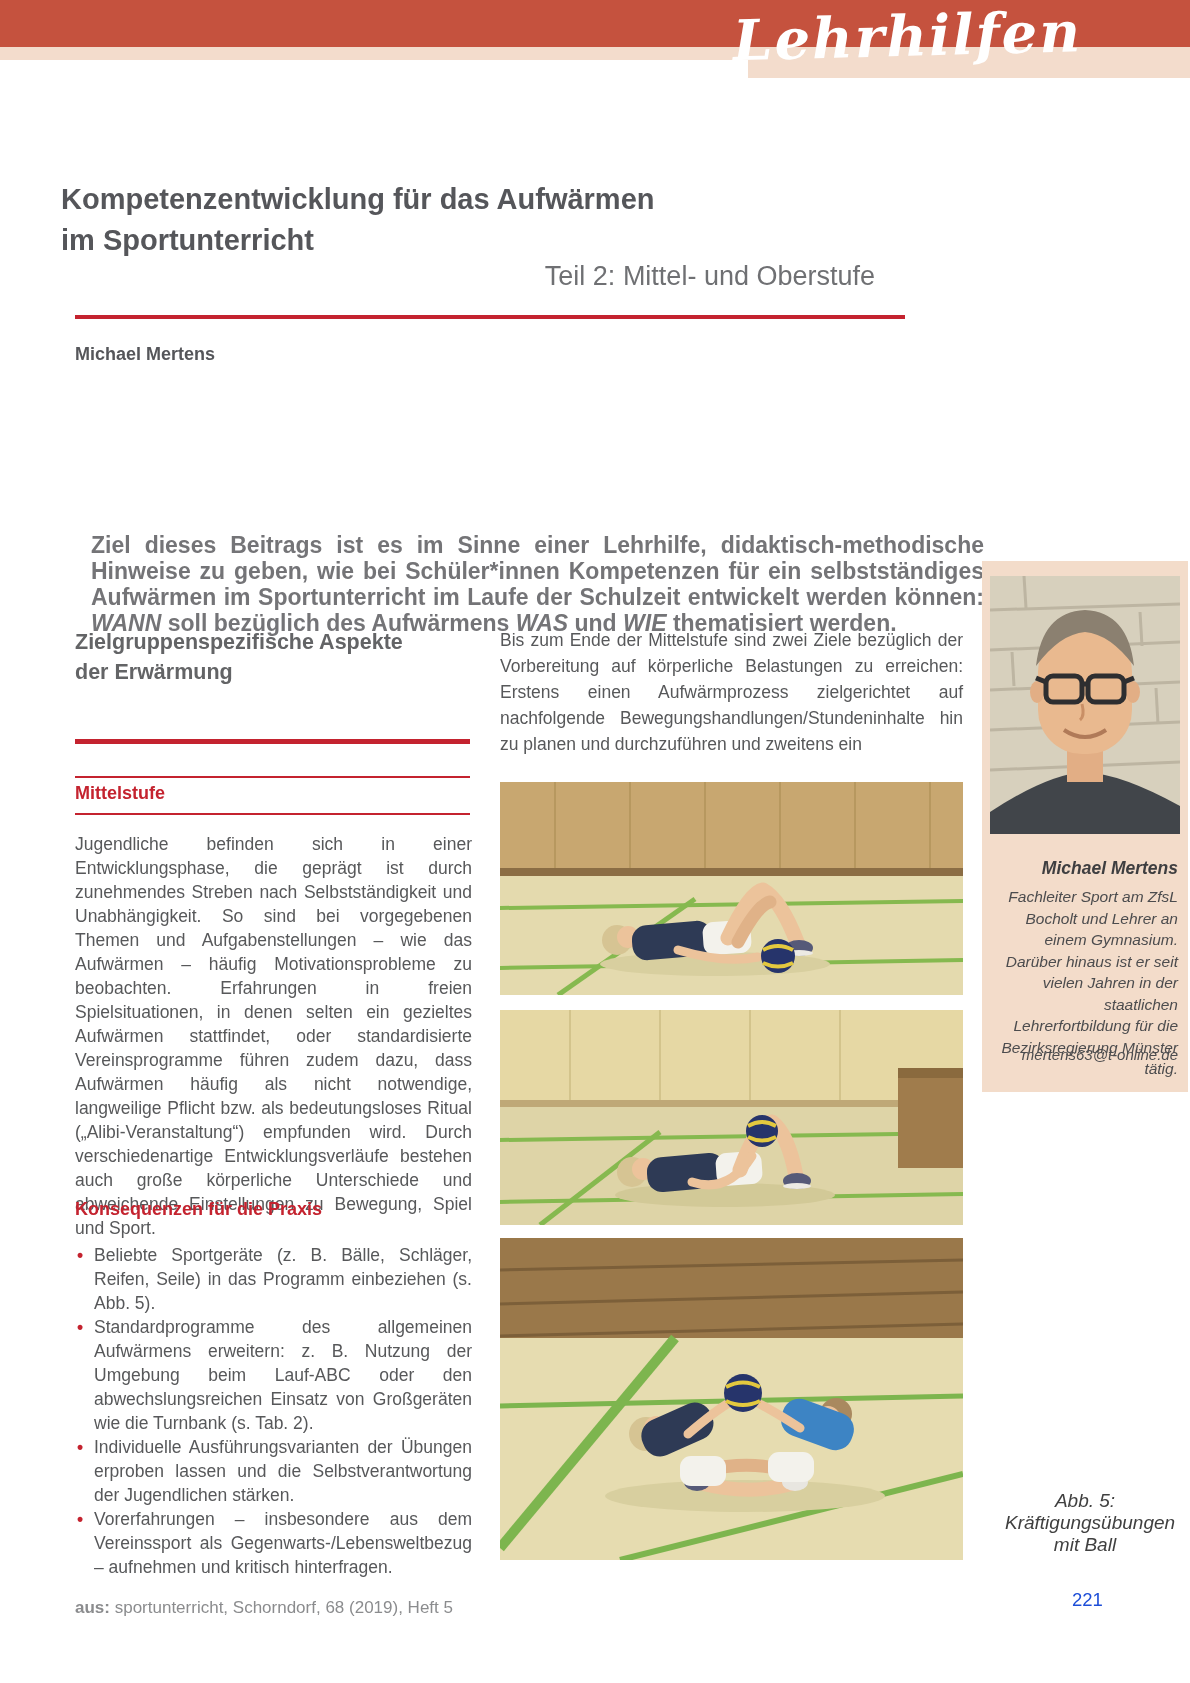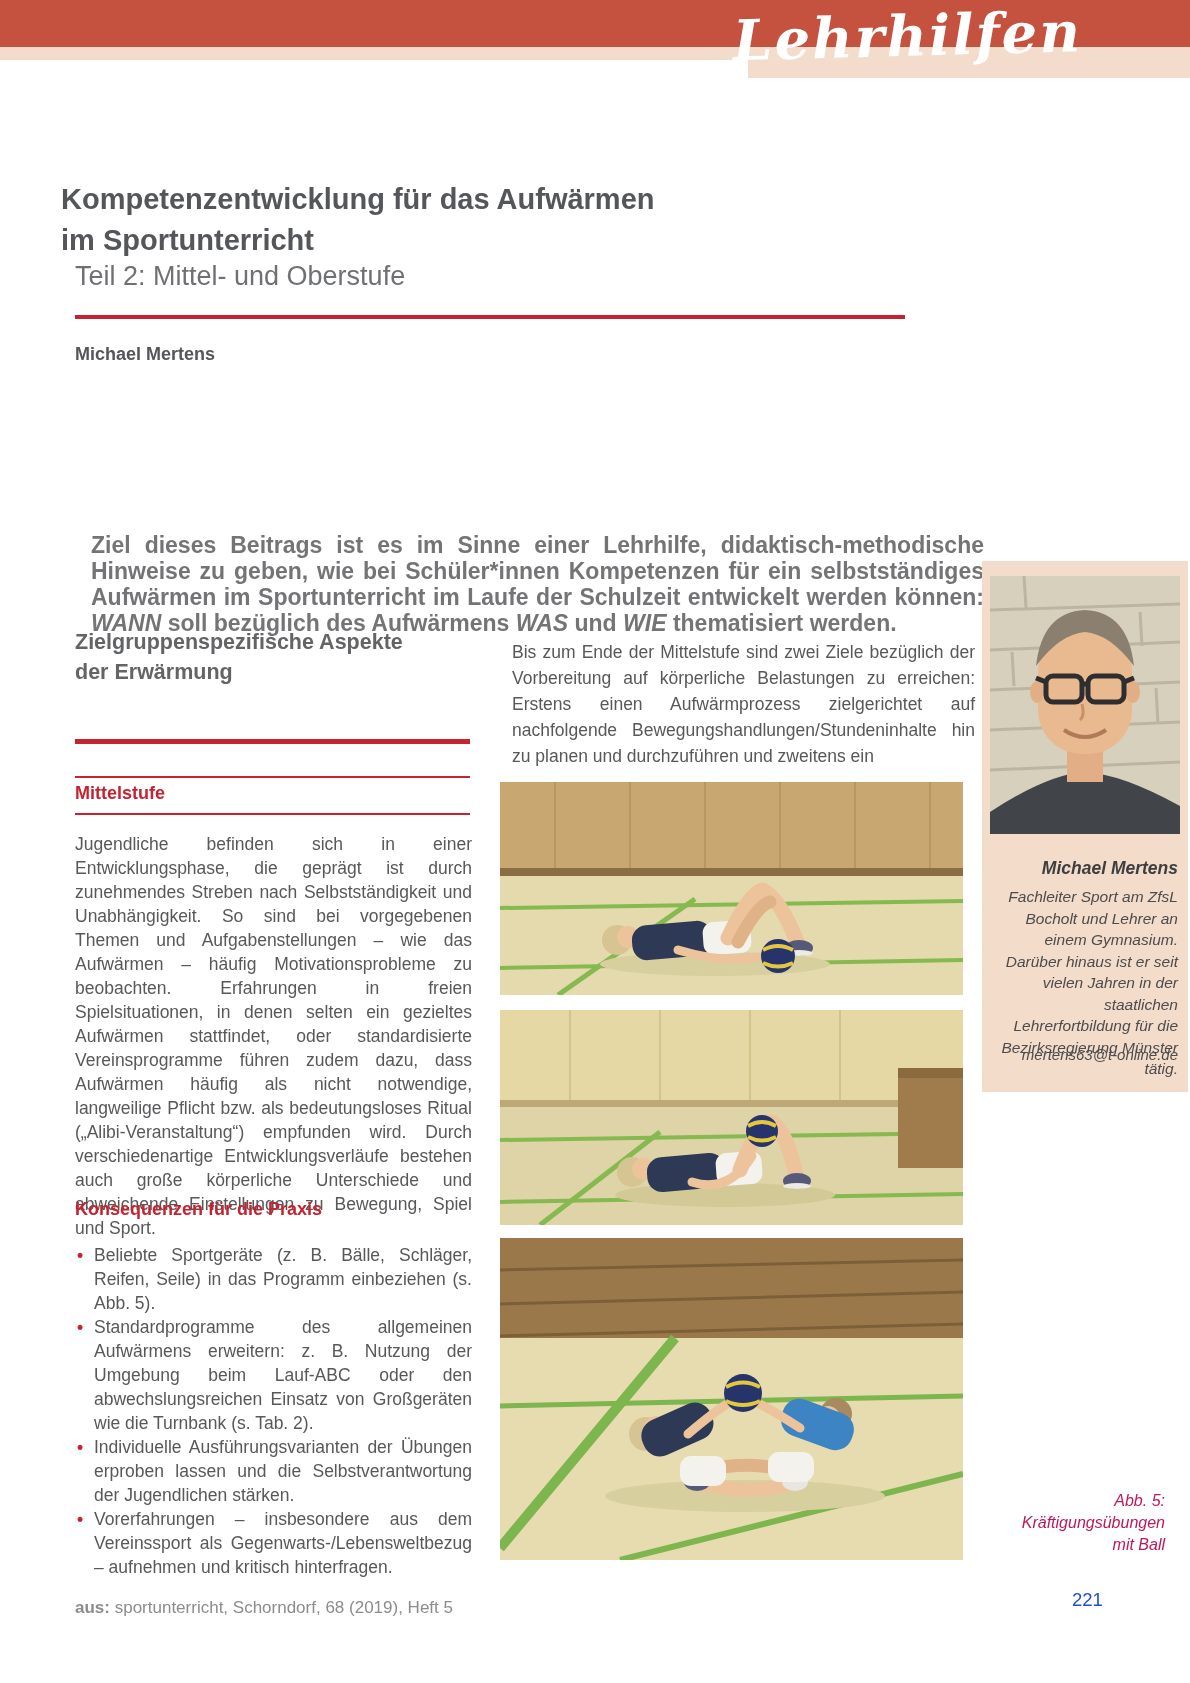--- a/index.html
+++ b/index.html
@@ -24,21 +24,21 @@
   .block-pink{position:absolute;left:748px;top:47px;width:442px;height:31px;background:var(--banner-pink);}
   .banner-script{position:absolute;left:733px;top:0px;width:330px;height:76px;
     color:#ffffff;font-family:"DejaVu Serif",serif;font-style:italic;font-weight:bold;
     font-size:56px;line-height:72px;text-align:center;letter-spacing:2px;
     transform:rotate(-1.5deg);}
 
   
   .title{position:absolute;left:61px;top:166px;width:800px;font-size:29px;font-weight:bold;
     color:var(--title-text);line-height:41px;margin-top:13px;}
   .subtitle{position:absolute;left:75px;top:261px;width:800px;font-size:27px;
-    color:var(--subtitle-text);}
+    color:var(--subtitle-text);text-align:right;}
   .title-rule{position:absolute;left:75px;top:315px;width:830px;height:4px;background:var(--rule-red);}
   .author{position:absolute;left:75px;top:344px;font-size:18px;font-weight:bold;color:var(--title-text);}
 
   
   .abstract{position:absolute;left:75px;top:516px;width:893px;margin:16px;
     font-size:23px;font-weight:bold;color:var(--abstract-text);line-height:26px;text-align:justify;}
   .abstract em{font-style:italic;}
 
   
   .lc-heading{position:absolute;left:75px;top:627px;width:397px;font-size:21.5px;font-weight:bold;
@@ -49,42 +49,42 @@
   .lc-rule-b{position:absolute;left:75px;top:813px;width:395px;height:2px;background:var(--rule-red);}
   .lc-para{position:absolute;left:75px;top:832px;width:397px;margin:0;
     font-size:17.5px;color:var(--body-text);line-height:24px;text-align:justify;}
   .lc-praxis{position:absolute;left:75px;top:1199px;font-size:18px;font-weight:bold;color:var(--heading-red);}
   .lc-bullets{position:absolute;left:75px;top:1243px;width:397px;margin:0;padding:0;list-style:none;}
   .lc-bullets li{position:relative;padding-left:19px;font-size:17.5px;line-height:24px;
     color:var(--body-text);text-align:justify;}
   .lc-bullets li::before{content:"\2022";position:absolute;left:2px;color:var(--heading-red);font-weight:bold;}
 
   
-  .mc-para{position:absolute;left:500px;top:627px;width:463px;margin:12px;
+  .mc-para{position:absolute;left:500px;top:627px;width:463px;margin:0;
     font-size:17.5px;color:var(--body-text);line-height:26px;text-align:justify;}
   .photo{position:absolute;display:block;}
   .photo svg{display:block;width:100%;height:100%;}
   .photo1{left:500px;top:782px;width:463px;height:213px;}
   .photo2{left:500px;top:1010px;width:463px;height:215px;}
   .photo3{left:500px;top:1238px;width:463px;height:322px;}
 
   
   .bio-panel{position:absolute;left:982px;top:561px;width:206px;height:531px;background:var(--bio-panel);}
   .portrait{position:absolute;left:990px;top:576px;width:190px;height:258px;}
   .portrait svg{display:block;width:100%;height:100%;}
   .bio-name{position:absolute;left:990px;top:858px;width:188px;text-align:right;
     font-size:17.5px;font-weight:bold;font-style:italic;color:#3e3e40;}
   .bio-text{position:absolute;left:988px;top:886px;width:190px;margin:0;text-align:right;
     font-style:italic;font-size:15.5px;line-height:21.5px;color:#4c4c4e;}
   .bio-email{position:absolute;left:988px;top:1046px;width:190px;text-align:right;
     font-style:italic;font-size:15px;color:#4c4c4e;}
 
   
-  .fig-caption{position:absolute;left:1005px;top:1490px;width:160px;text-align:right;
-    font-style:italic;font-size:16px;line-height:22px;color:#be185d;}
+  .fig-caption{position:absolute;left:1005px;top:1490px;width:160px;text-align:center;
+    font-style:italic;font-size:19px;line-height:22px;color:#404040;}
   .footer-src{position:absolute;left:75px;top:1598px;font-size:17px;color:var(--footer-text);}
   .footer-src .lbl{font-weight:bold;}
   .page-num{position:absolute;left:1072px;top:1589px;font-size:18.5px;color:#1d4ed8;}
 </style>
 </head>
 <body>
 
 <div class="page">
 
   <div class="bar-red"></div>

